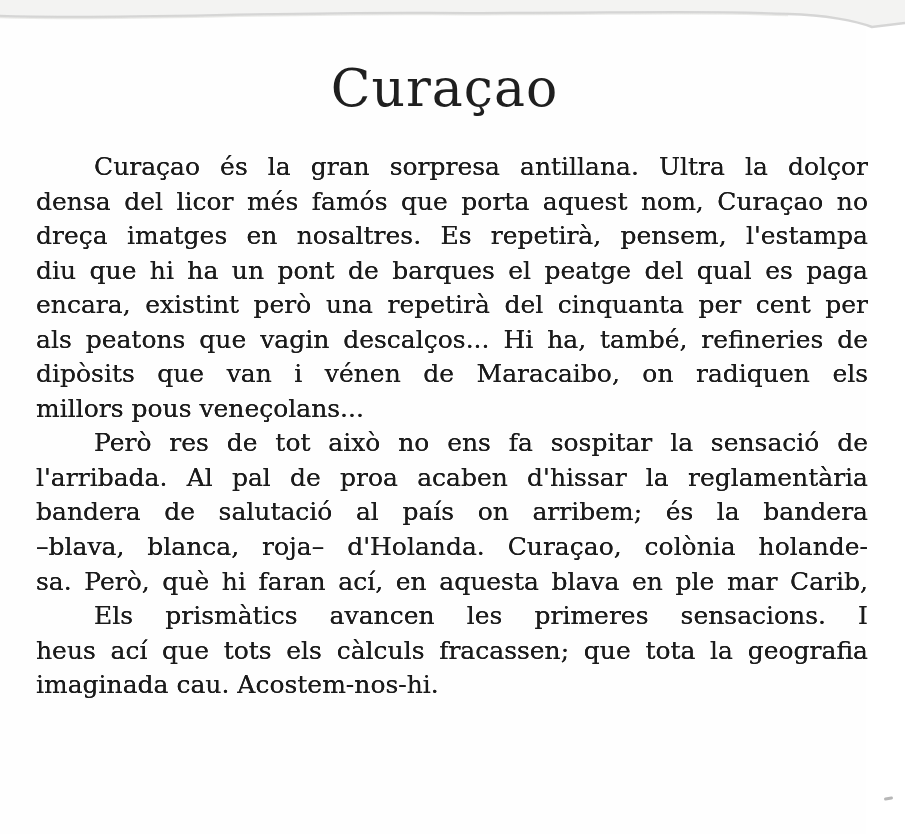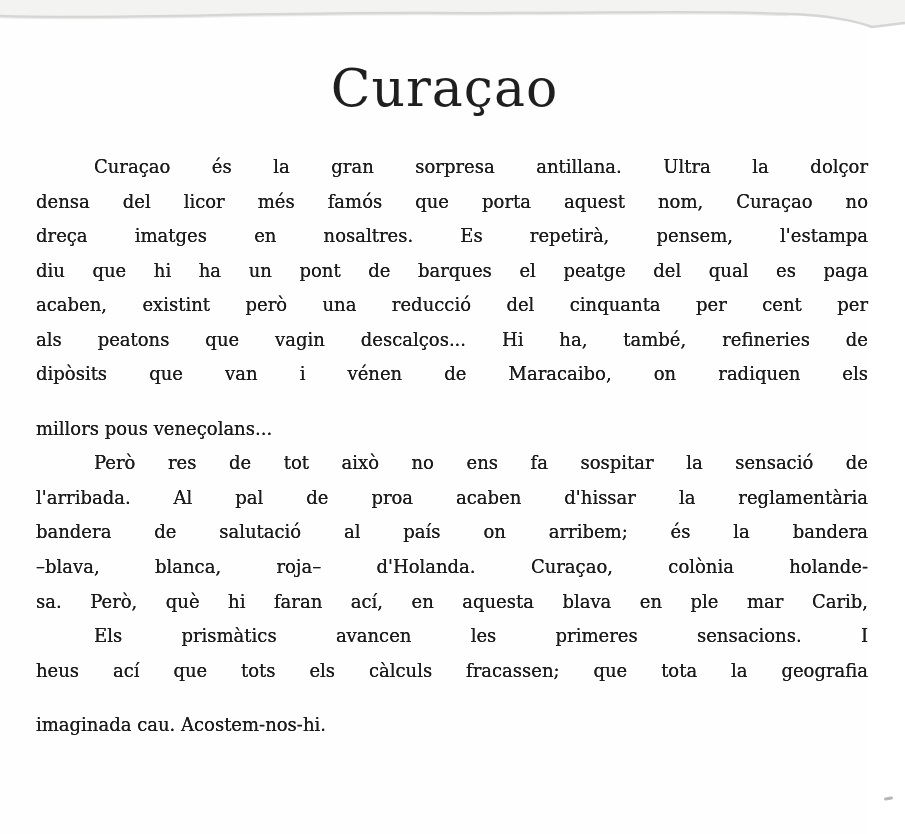--- a/index.html
+++ b/index.html
@@ -36,38 +36,37 @@
     font-weight: normal;
     letter-spacing: 1px;
     margin: 0;
     color: #1f1f1f;
   }
   .text-block {
     position: absolute;
     top: 150px;
     left: 36px;
     width: 832px;
-    font-size: 18px;
+    font-size: 25px;
     line-height: 34.55px;
     text-shadow: 0 0 0.5px currentColor;
   }
   .text-line {
     text-align: justify;
     text-align-last: justify;
     white-space: nowrap;
     height: 34.55px;
     overflow: visible;
   }
   .text-line.indent {
     padding-left: 58px;
   }
   .text-line.last {
     text-align: center;
     text-align-last: left;
-    margin-top: 20px;
   }
   .scan-speck {
     position: absolute;
     top: 797px;
     left: 884px;
     width: 9px;
     height: 3px;
     background: #9f9f9f;
     border-radius: 2px;
     transform: rotate(-8deg);
@@ -85,21 +84,21 @@
     <path d="M0,17.5 C120,21.5 260,13.5 430,14.5 C600,15.5 700,11.5 788,15.5" stroke="#e2e2e0" stroke-width="1.5" fill="none" opacity="0.7"></path>
   </svg>
 
   <h1 class="page-title">Curaçao</h1>
 
   <div class="text-block" id="text-block">
       <div class="text-line indent">Curaçao és la gran sorpresa antillana. Ultra la dolçor</div>
       <div class="text-line">densa del licor més famós que porta aquest nom, Curaçao no</div>
       <div class="text-line">dreça imatges en nosaltres. Es repetirà, pensem, l'estampa</div>
       <div class="text-line">diu que hi ha un pont de barques el peatge del qual es paga</div>
-      <div class="text-line">acaben, existint però una reducció del cinquanta per cent per</div>
+      <div class="text-line">encara, existint però una repetirà del cinquanta per cent per</div>
       <div class="text-line">als peatons que vagin descalços... Hi ha, també, refineries de</div>
       <div class="text-line">dipòsits que van i vénen de Maracaibo, on radiquen els</div>
       <div class="text-line last">millors pous veneçolans...</div>
       <div class="text-line indent">Però res de tot això no ens fa sospitar la sensació de</div>
       <div class="text-line">l'arribada. Al pal de proa acaben d'hissar la reglamentària</div>
       <div class="text-line">bandera de salutació al país on arribem; és la bandera</div>
       <div class="text-line">–blava, blanca, roja– d'Holanda. Curaçao, colònia holande-</div>
       <div class="text-line">sa. Però, què hi faran ací, en aquesta blava en ple mar Carib,</div>
       <div class="text-line indent">Els prismàtics avancen les primeres sensacions. I</div>
       <div class="text-line">heus ací que tots els càlculs fracassen; que tota la geografia</div>

